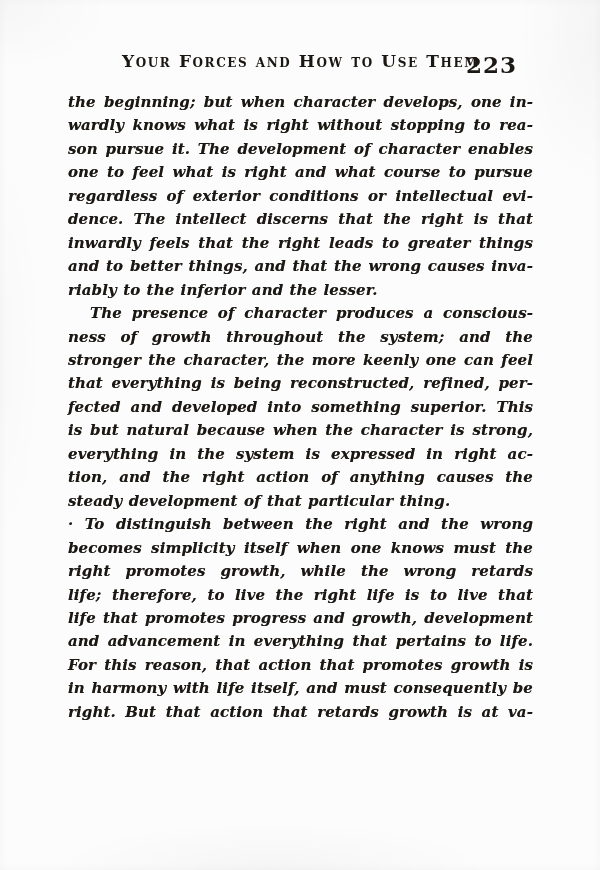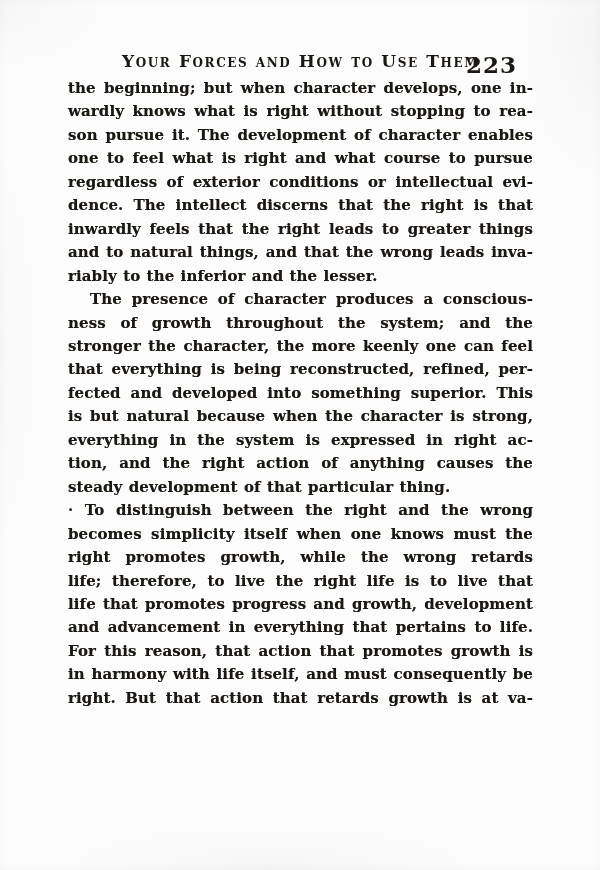--- a/index.html
+++ b/index.html
@@ -48,29 +48,30 @@
   .page-number {
     position: absolute;
     top: 0;
     right: 16px;
     font-variant: normal;
     font-size: 23px;
     letter-spacing: 1px;
   }
   .text-block {
     position: absolute;
-    top: 77px;
+    top: 91px;
     left: 68px;
     width: 465px;
     font-size: 15px;
     line-height: 23.45px;
     font-weight: 600;
     letter-spacing: 0.1px;
     word-spacing: 1px;
     text-shadow: 0 0 0.4px rgba(27,23,19,0.55);
+    font-style: italic;
   }
   .paragraph { margin: 0; }
   .line {
     text-align: justify;
     text-align-last: justify;
   }
   .line.last {
     text-align-last: left;
   }
   .line.indent {
@@ -90,21 +91,21 @@
 
   <div class="text-block">
     <div class="paragraph">
       <div class="line">the beginning; but when character develops, one in-</div>
       <div class="line">wardly knows what is right without stopping to rea-</div>
       <div class="line">son pursue it. The development of character enables</div>
       <div class="line">one to feel what is right and what course to pursue</div>
       <div class="line">regardless of exterior conditions or intellectual evi-</div>
       <div class="line">dence. The intellect discerns that the right is that</div>
       <div class="line">inwardly feels that the right leads to greater things</div>
-      <div class="line">and to natural things, and that the wrong leads inva-</div>
+      <div class="line">and to better things, and that the wrong causes inva-</div>
       <div class="line last">riably to the inferior and the lesser.</div>
     </div>
 
     <div class="paragraph">
       <div class="line indent">The presence of character produces a conscious-</div>
       <div class="line">ness of growth throughout the system; and the</div>
       <div class="line">stronger the character, the more keenly one can feel</div>
       <div class="line">that everything is being reconstructed, refined, per-</div>
       <div class="line">fected and developed into something superior. This</div>
       <div class="line">is but natural because when the character is strong,</div>

